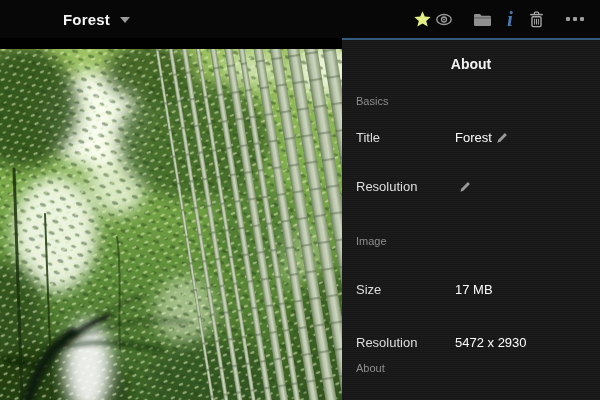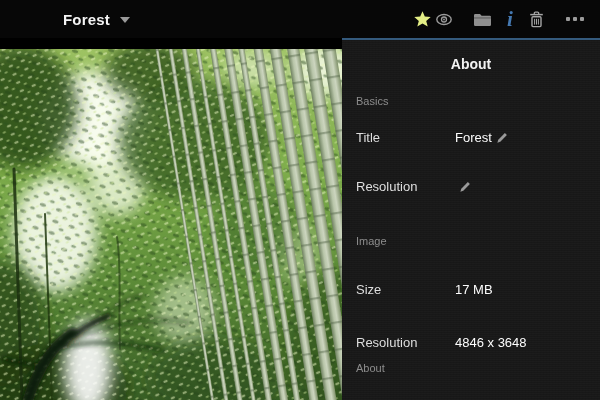--- a/index.html
+++ b/index.html
@@ -221,19 +221,19 @@
     <div class="section-h" style="top:195px;">Image</div>
 
     <div class="row" style="top:240px;">
       <span class="lab">Size</span>
       <span class="val">17 MB</span>
     </div>
 
 
     <div class="row" style="top:281px;margin-top:12px;">
       <span class="lab">Resolution</span>
-      <span class="val">4846 x 3648</span>
+      <span class="val">5472 x 2930</span>
     </div>
 
     <div class="section-h" style="top:322px;">About</div>
   </div>
 
 </div>
 
 </body></html>

